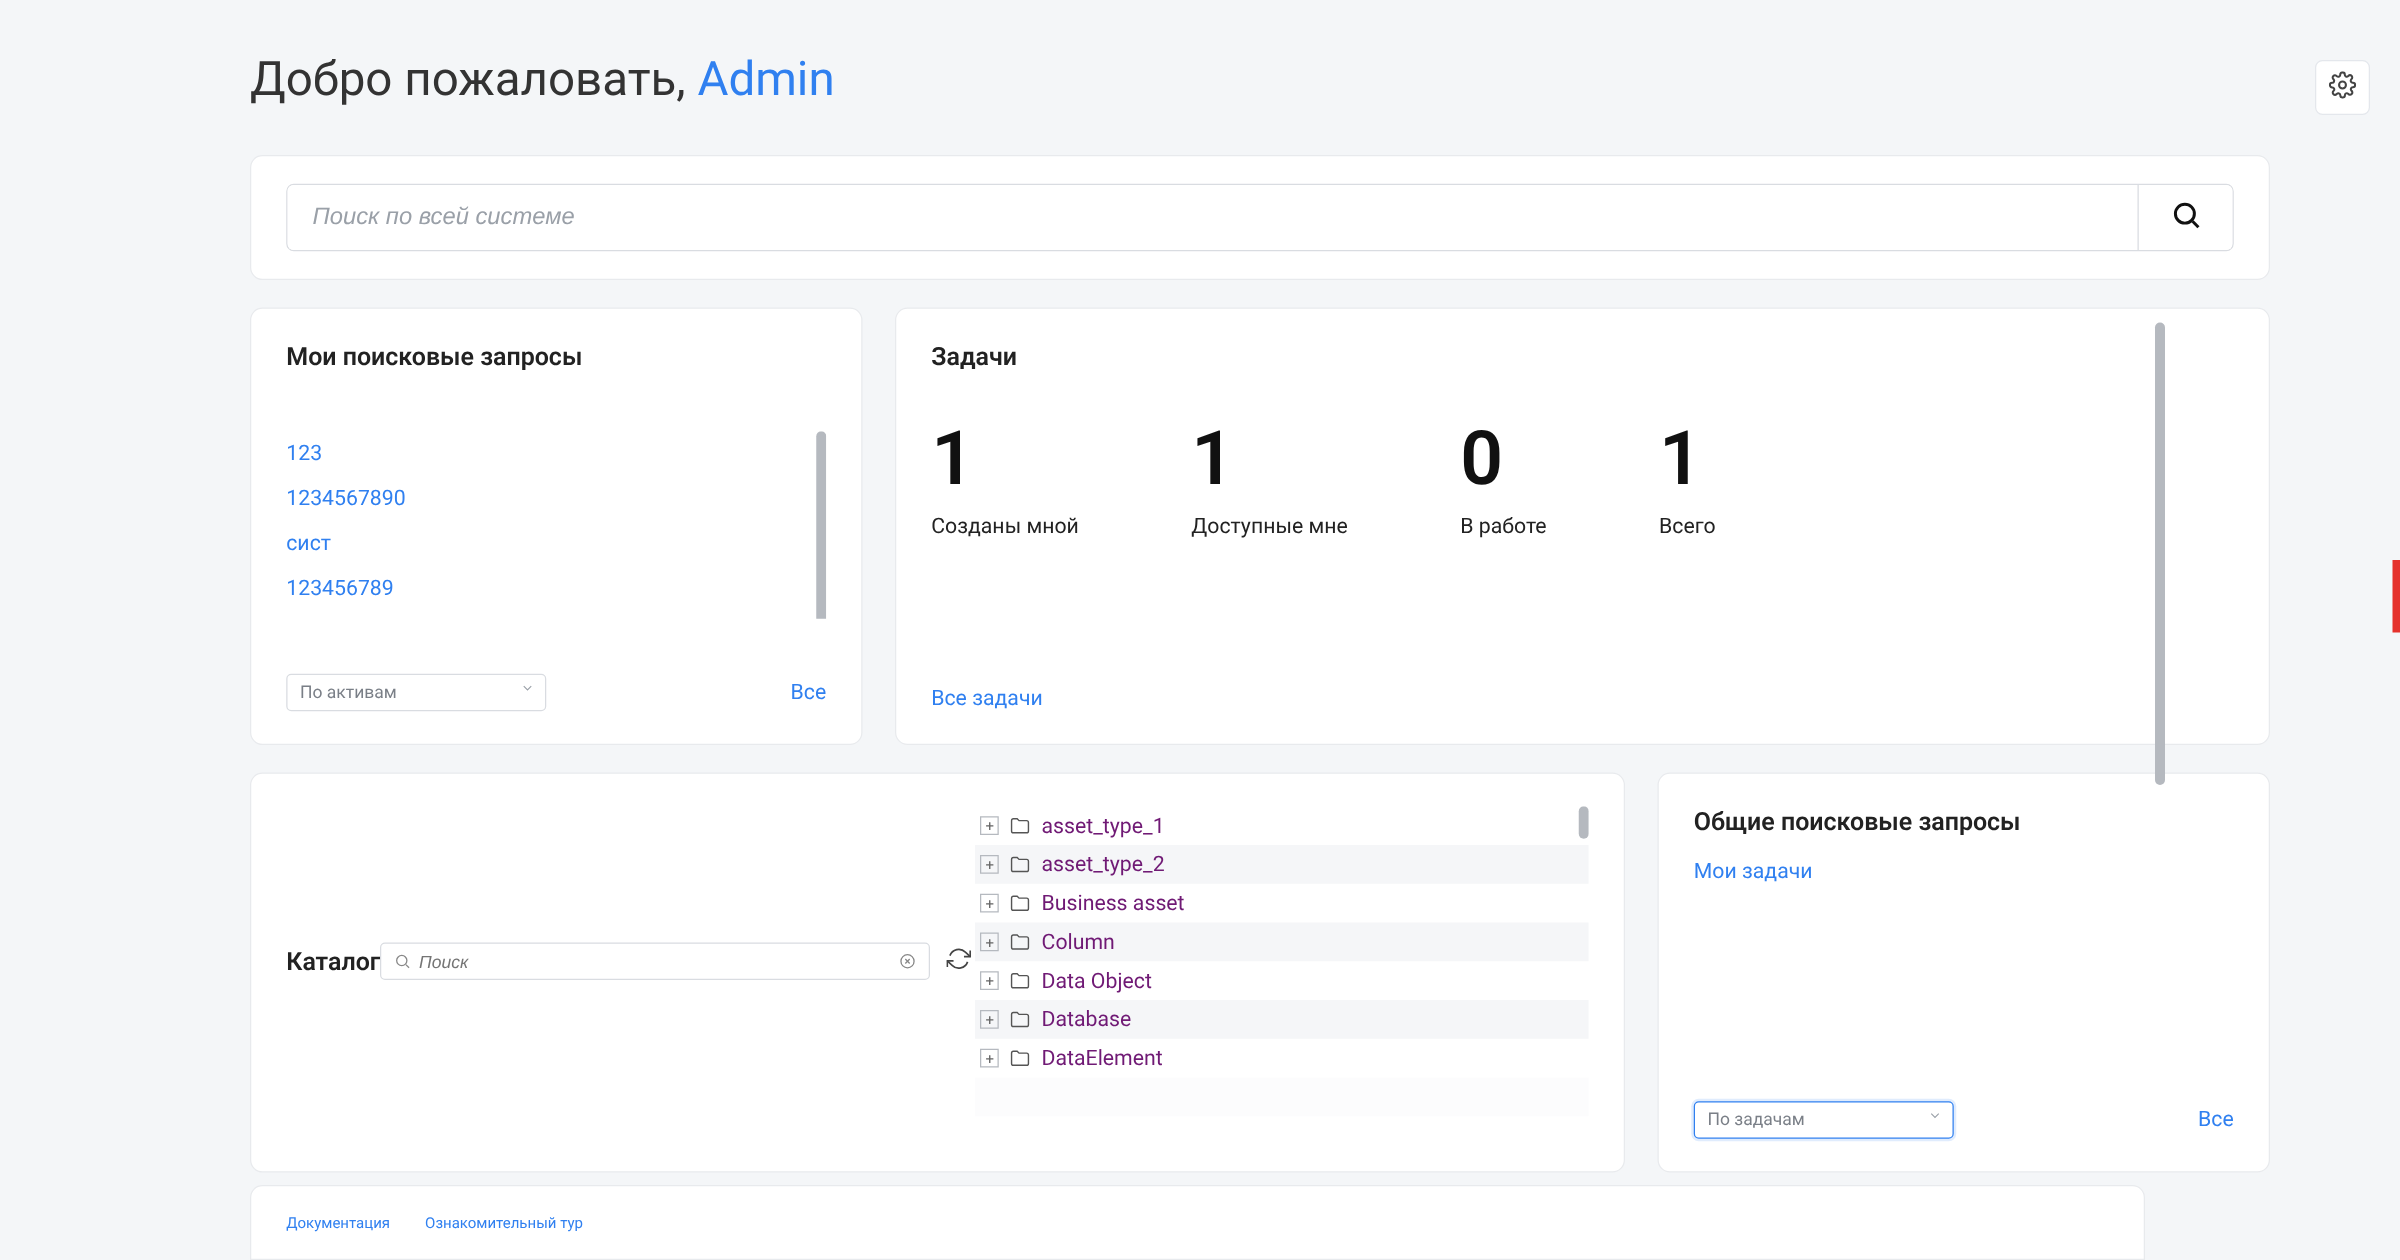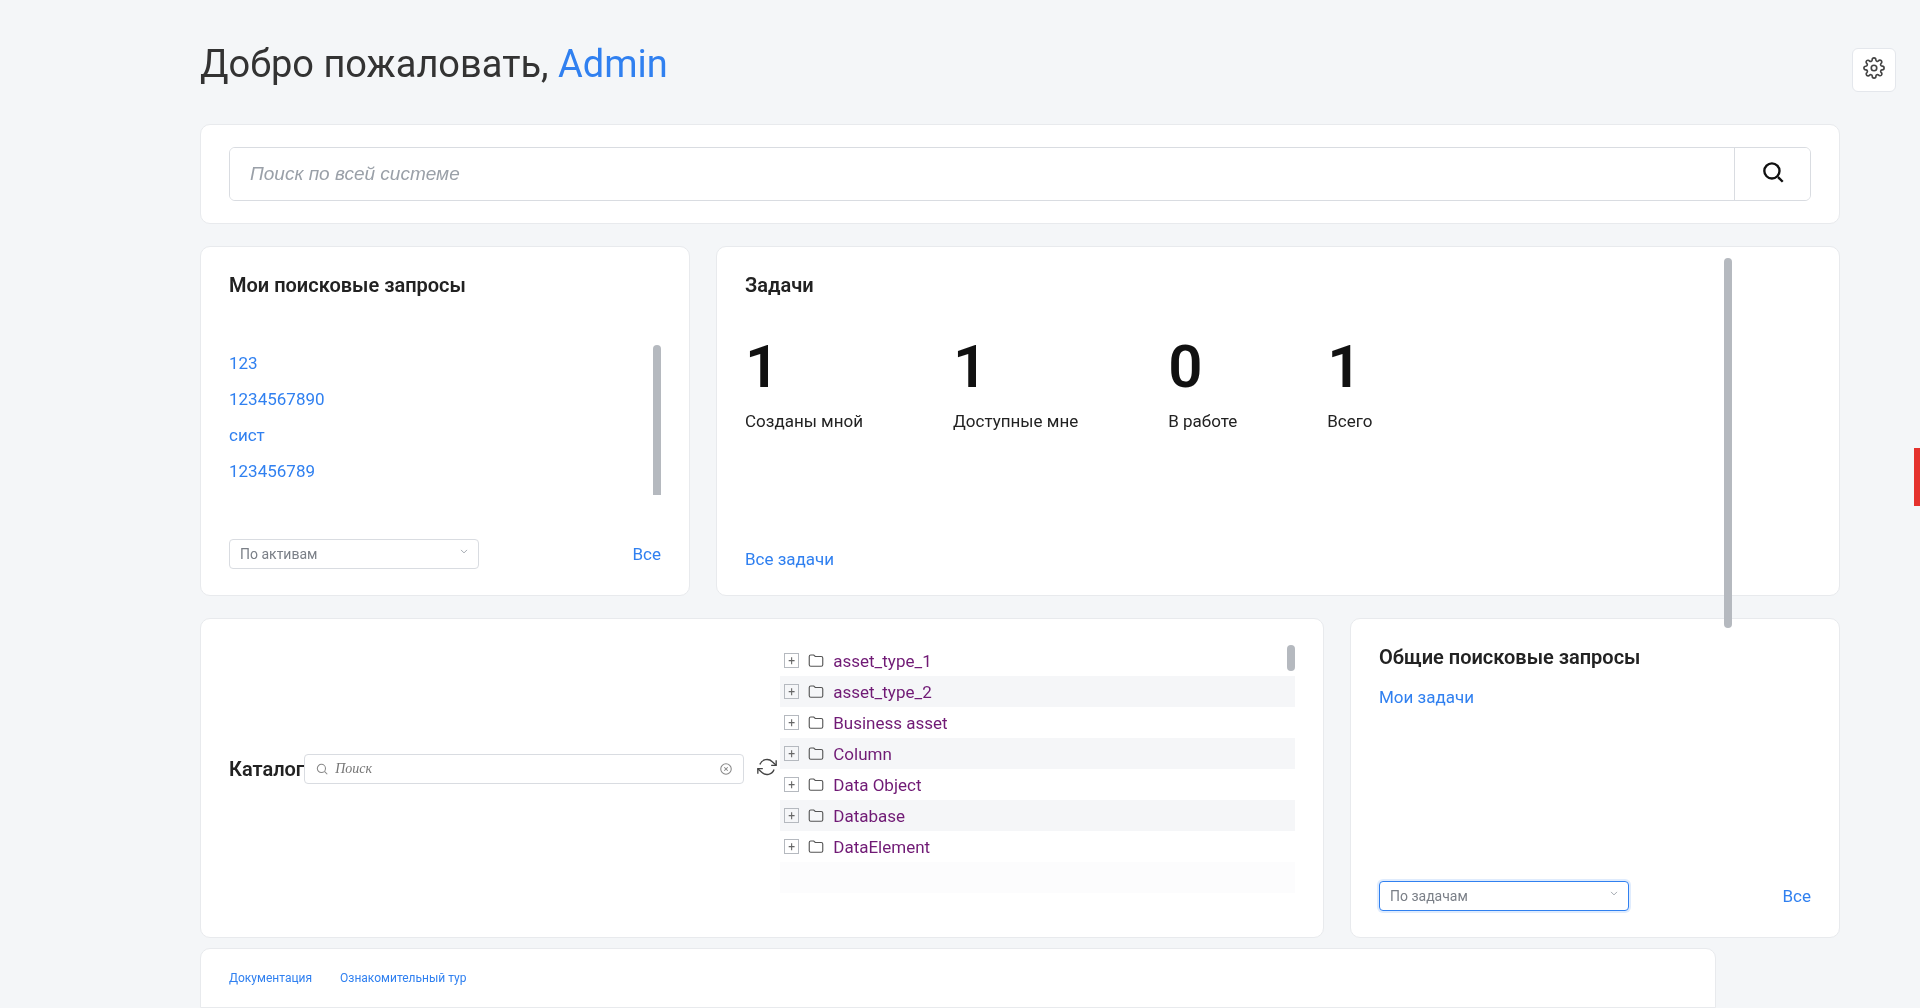--- a/index.html
+++ b/index.html
@@ -8,21 +8,21 @@
   background: #f4f6f8;
   color: #1a1a1a;
   width: 1920px;
   height: 1008px;
   overflow: hidden;
   position: relative;
 }
 .page-container {
   width: 100%;
   height: 100%;
-  padding: 42px 80px 0 200px;
+  padding: 42px 104px 0 200px;
   position: relative;
 }
 .header-row {
   display: flex;
   align-items: center;
   justify-content: space-between;
   margin-bottom: 38px;
 }
 .welcome-title {
   font-size: 38px;
@@ -130,21 +130,21 @@
   line-height: 36px;
   text-decoration: none;
 }
 .search-list a.faded { opacity: 0.35; }
 .card-footer {
   display: flex;
   align-items: center;
   justify-content: space-between;
 }
 .small-select {
-  width: 250px;
+  width: 208px;
   height: 30px;
   border: 1px solid #d9dce1;
   border-radius: 4px;
   font-size: 14px;
   padding: 0 28px 0 10px;
   color: #7a7f87;
   background: #fff;
   position: relative;
   display: flex;
   align-items: center;
@@ -216,21 +216,20 @@
   background: #fff;
 }
 .mini-search svg.mag { width: 14px; height: 14px; stroke: #888; stroke-width: 1.8; fill: none; margin-right: 6px; }
 .mini-search input {
   flex: 1;
   border: none;
   outline: none;
   font-size: 14px;
   font-style: italic;
   color: #0369a1;
-  font-family: Liberation Serif, serif;
 }
 .mini-search svg.clr { width: 14px; height: 14px; stroke: #888; stroke-width: 1.8; fill: none; cursor: pointer; }
 .refresh-btn { width: 26px; height: 26px; display:flex; align-items:center; justify-content:center; cursor:pointer; }
 .refresh-btn svg { width: 20px; height: 20px; stroke: #444; stroke-width: 1.6; fill: none; }
 
 .tree {
   flex:1;
   overflow: hidden;
   position: relative;
 }

